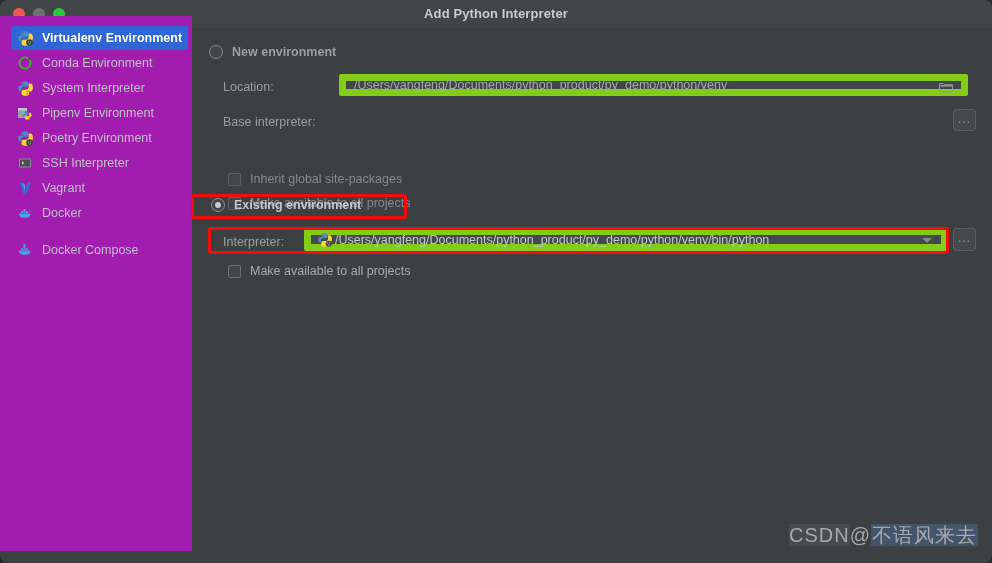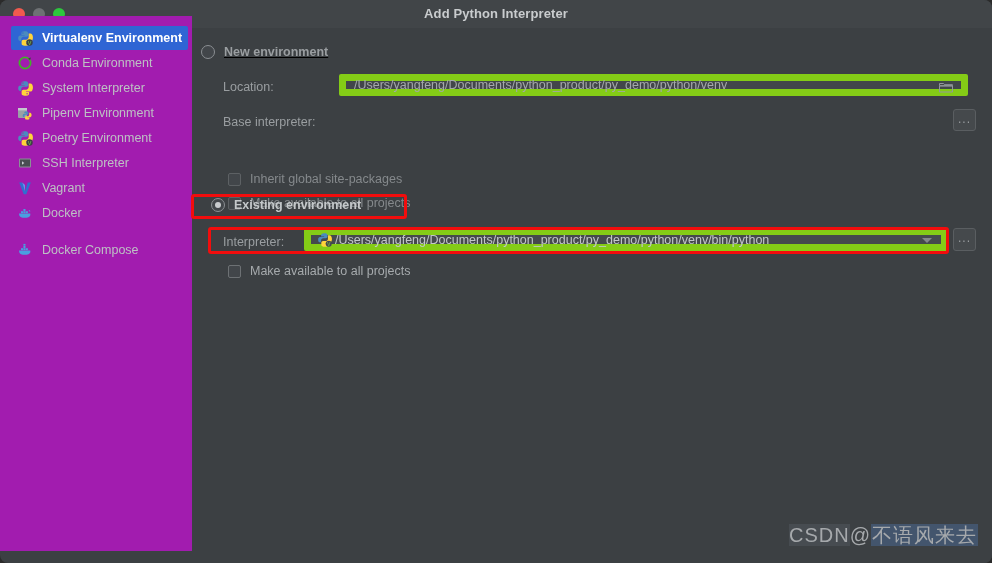--- a/index.html
+++ b/index.html
@@ -347,21 +347,21 @@
           <rect x="6.4" y="1.9" width="2.1" height="1.8" fill="#4a9ee0"></rect>
           <path d="M2 8.6 h11.2 c.6 1.9-.7 4.1-3.6 4.1 H5.6 C3.3 12.7 2 11 2 8.6 Z" fill="#4a9ee0"></path>
         </svg>
       </span>
       <span class="side-label">Docker Compose</span>
     </div>
   </div>
 
   <div class="main">
 
-    <div class="radio-row" style="left:9px; top:17px;text-decoration:underline;">
+    <div class="radio-row" style="left:17px; top:17px;">
       <span class="radio"></span>
       <span class="radio-label dim">New environment</span>
     </div>
 
     <div class="field-label" style="left:31px; top:52px;">Location:</div>
     <div class="textbox" style="left:147px; top:46px; width:629px; height:22px;">
       <span class="val">/Users/yangfeng/Documents/python_product/py_demo/python/venv</span>
       <span class="folder-icon">
         <svg width="14" height="12" viewBox="0 0 14 12">
           <path d="M0.5 2.5 h4 l1.2 1.2 h7.8 v1 H0.5 Z M0.5 5 h13 v6 H0.5 Z" fill="none" stroke="#93989c" stroke-width="1"></path>

